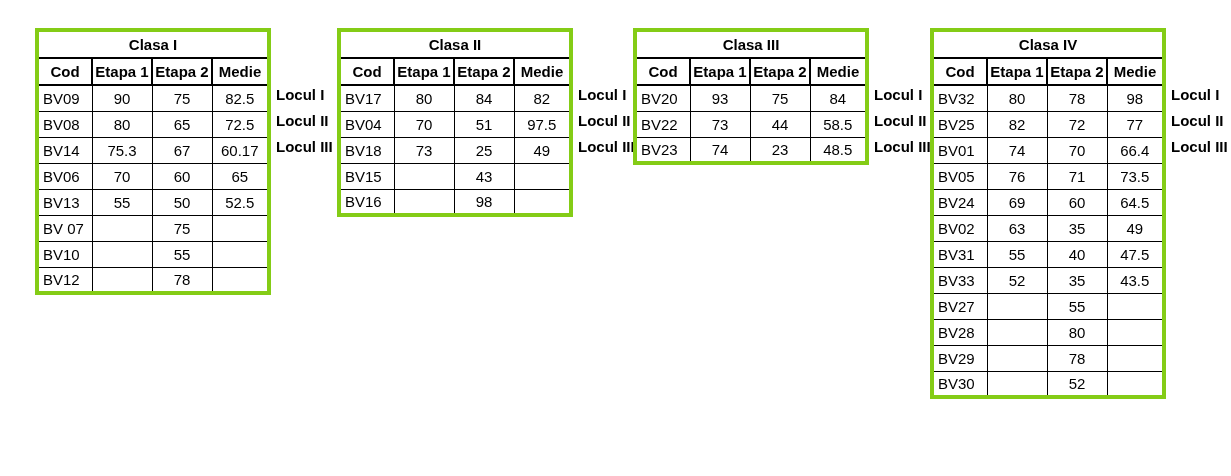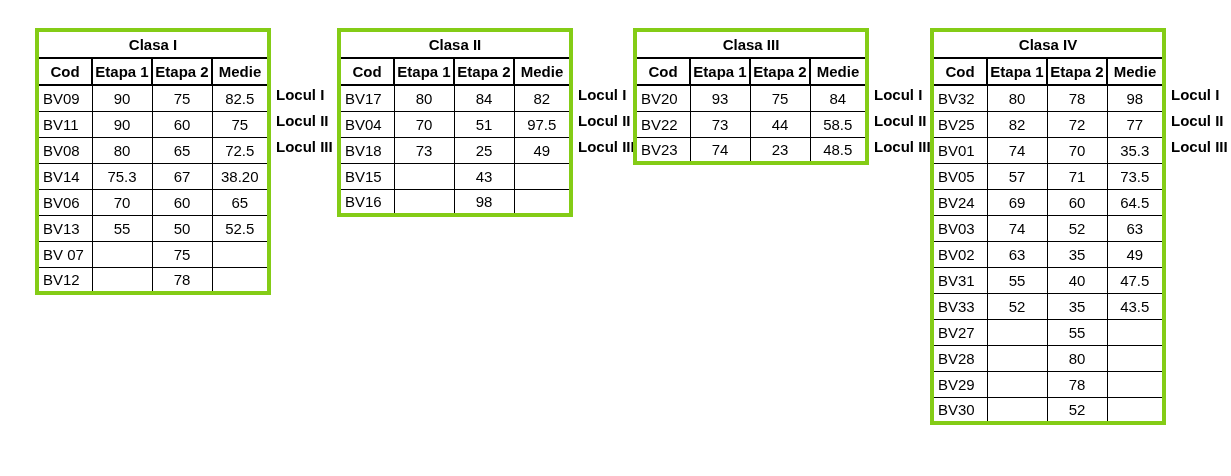--- a/index.html
+++ b/index.html
@@ -97,53 +97,53 @@
           </tr>
         </thead>
         <tbody>
           <tr>
             <td class="cell-cod">BV09</td>
             <td class="cell-etapa1">90</td>
             <td class="cell-etapa2">75</td>
             <td class="cell-medie">82.5</td>
           </tr>
           <tr>
-            <td class="cell-cod">BV11</td>
-            <td class="cell-etapa1">90</td>
-            <td class="cell-etapa2">60</td>
-            <td class="cell-medie">75</td>
-          </tr>
-          <tr>
             <td class="cell-cod">BV08</td>
             <td class="cell-etapa1">80</td>
             <td class="cell-etapa2">65</td>
             <td class="cell-medie">72.5</td>
           </tr>
           <tr>
             <td class="cell-cod">BV14</td>
             <td class="cell-etapa1">75.3</td>
             <td class="cell-etapa2">67</td>
-            <td class="cell-medie">38.20</td>
+            <td class="cell-medie">60.17</td>
           </tr>
           <tr>
             <td class="cell-cod">BV06</td>
             <td class="cell-etapa1">70</td>
             <td class="cell-etapa2">60</td>
             <td class="cell-medie">65</td>
           </tr>
           <tr>
             <td class="cell-cod">BV13</td>
             <td class="cell-etapa1">55</td>
             <td class="cell-etapa2">50</td>
             <td class="cell-medie">52.5</td>
           </tr>
           <tr>
             <td class="cell-cod">BV 07</td>
             <td class="cell-etapa1"></td>
             <td class="cell-etapa2">75</td>
+            <td class="cell-medie"></td>
+          </tr>
+          <tr>
+            <td class="cell-cod">BV10</td>
+            <td class="cell-etapa1"></td>
+            <td class="cell-etapa2">55</td>
             <td class="cell-medie"></td>
           </tr>
           <tr>
             <td class="cell-cod">BV12</td>
             <td class="cell-etapa1"></td>
             <td class="cell-etapa2">78</td>
             <td class="cell-medie"></td>
           </tr>
         </tbody>
       </table>
@@ -286,39 +286,33 @@
           <tr>
             <td class="cell-cod">BV25</td>
             <td class="cell-etapa1">82</td>
             <td class="cell-etapa2">72</td>
             <td class="cell-medie">77</td>
           </tr>
           <tr>
             <td class="cell-cod">BV01</td>
             <td class="cell-etapa1">74</td>
             <td class="cell-etapa2">70</td>
-            <td class="cell-medie">35.3</td>
+            <td class="cell-medie">66.4</td>
           </tr>
           <tr>
             <td class="cell-cod">BV05</td>
-            <td class="cell-etapa1">57</td>
+            <td class="cell-etapa1">76</td>
             <td class="cell-etapa2">71</td>
             <td class="cell-medie">73.5</td>
           </tr>
           <tr>
             <td class="cell-cod">BV24</td>
             <td class="cell-etapa1">69</td>
             <td class="cell-etapa2">60</td>
             <td class="cell-medie">64.5</td>
-          </tr>
-          <tr>
-            <td class="cell-cod">BV03</td>
-            <td class="cell-etapa1">74</td>
-            <td class="cell-etapa2">52</td>
-            <td class="cell-medie">63</td>
           </tr>
           <tr>
             <td class="cell-cod">BV02</td>
             <td class="cell-etapa1">63</td>
             <td class="cell-etapa2">35</td>
             <td class="cell-medie">49</td>
           </tr>
           <tr>
             <td class="cell-cod">BV31</td>
             <td class="cell-etapa1">55</td>

